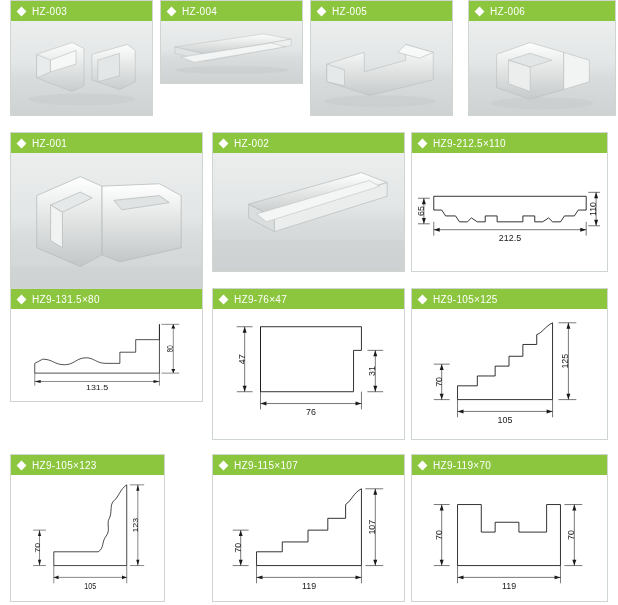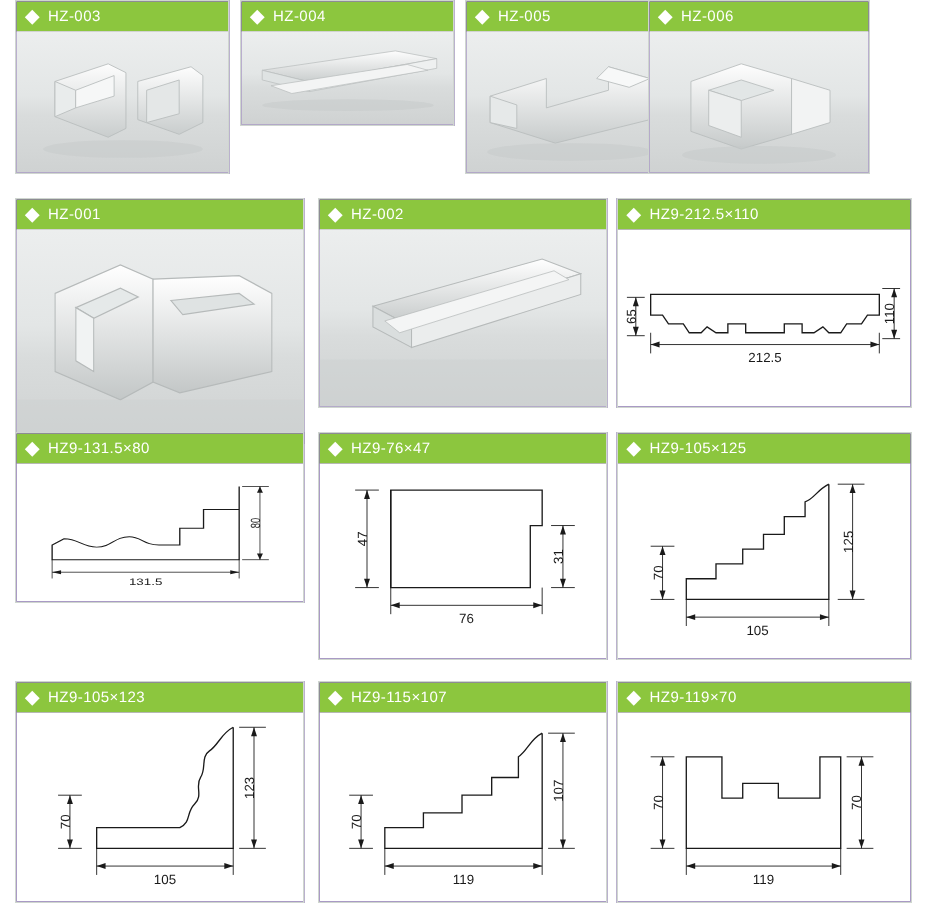--- a/index.html
+++ b/index.html
@@ -11,21 +11,21 @@
   }
   #page {
     position: relative;
     width: 618px; height: 605px;
     overflow: hidden;
   }
 
   
   .card {
     position: absolute;
-    background: #4c1d95;
+    background: #ec4899;
     border: 1px solid #cfd6cf;
     overflow: hidden;
   }
   .card-head {
     height: 20px;
     background: #8cc63e;
     display: flex;
     align-items: center;
     padding-left: 7px;
     color: #ffffff;
@@ -138,21 +138,21 @@
           </defs>
           <polygon points="16,44 54,32 54,52 96,40 96,24 124,32 124,60 60,76 16,62" fill="url(#g3)" stroke="#b9bdbd" stroke-width="0.6"></polygon>
           <polygon points="16,44 34,50 34,66 16,62" fill="#e6e9e9" stroke="#b9bdbd" stroke-width="0.6"></polygon>
           <polygon points="96,24 124,32 110,38 88,32" fill="#f7f8f8" stroke="#b9bdbd" stroke-width="0.6"></polygon>
           <ellipse cx="70" cy="82" rx="56" ry="6" fill="#c5c9c9" opacity=".5"></ellipse>
         </svg>
       </div>
     </div>
   </div>
 
-  <div class="card" style="left:432px; top:0px;   width:148px; height:116px;text-align:right;">
+  <div class="card" style="left:468px; top:0px;   width:148px; height:116px;text-align:right;">
     <div class="card-head">
       <span class="diamond"></span>
       <span class="card-title">HZ-006</span>
     </div>
     <div class="card-body">
       <div class="photo">
         <svg viewBox="0 0 148 96" preserveAspectRatio="none" aria-hidden="true">
           <defs>
             <linearGradient id="g4" x1="0" y1="0" x2="0" y2="1">
               <stop offset="0" stop-color="#fefefe"></stop>
@@ -365,21 +365,21 @@
             <polygon points="30,92 28,86 32,86" fill="#1a1a1a" stroke="none"></polygon>
           </g>
           <text class="dim-text" x="94" y="116" text-anchor="middle">105</text>
           <text class="dim-text" x="158" y="53" text-anchor="middle" transform="rotate(-90 158 53)">125</text>
           <text class="dim-text" x="30" y="74" text-anchor="middle" transform="rotate(-90 30 74)">70</text>
         </svg>
       </div>
     </div>
   </div>
 
-  <div class="card" style="left:10px;  top:454px; width:193px; height:148px;">
+  <div class="card" style="left:10px;  top:454px; width:155px; height:148px;">
     <div class="card-head">
       <span class="diamond"></span>
       <span class="card-title">HZ9-105×123</span>
     </div>
     <div class="card-body">
       <div class="drawing">
         <svg viewBox="0 0 193 128" preserveAspectRatio="none" aria-hidden="true">
           <g fill="none" stroke="#1a1a1a" stroke-width="0.9">
             <path d="M146,10 C138,14 136,22 130,26 C124,30 128,38 124,44
                      C120,50 126,56 120,62 C114,68 118,74 110,78 L54,78 L54,92

